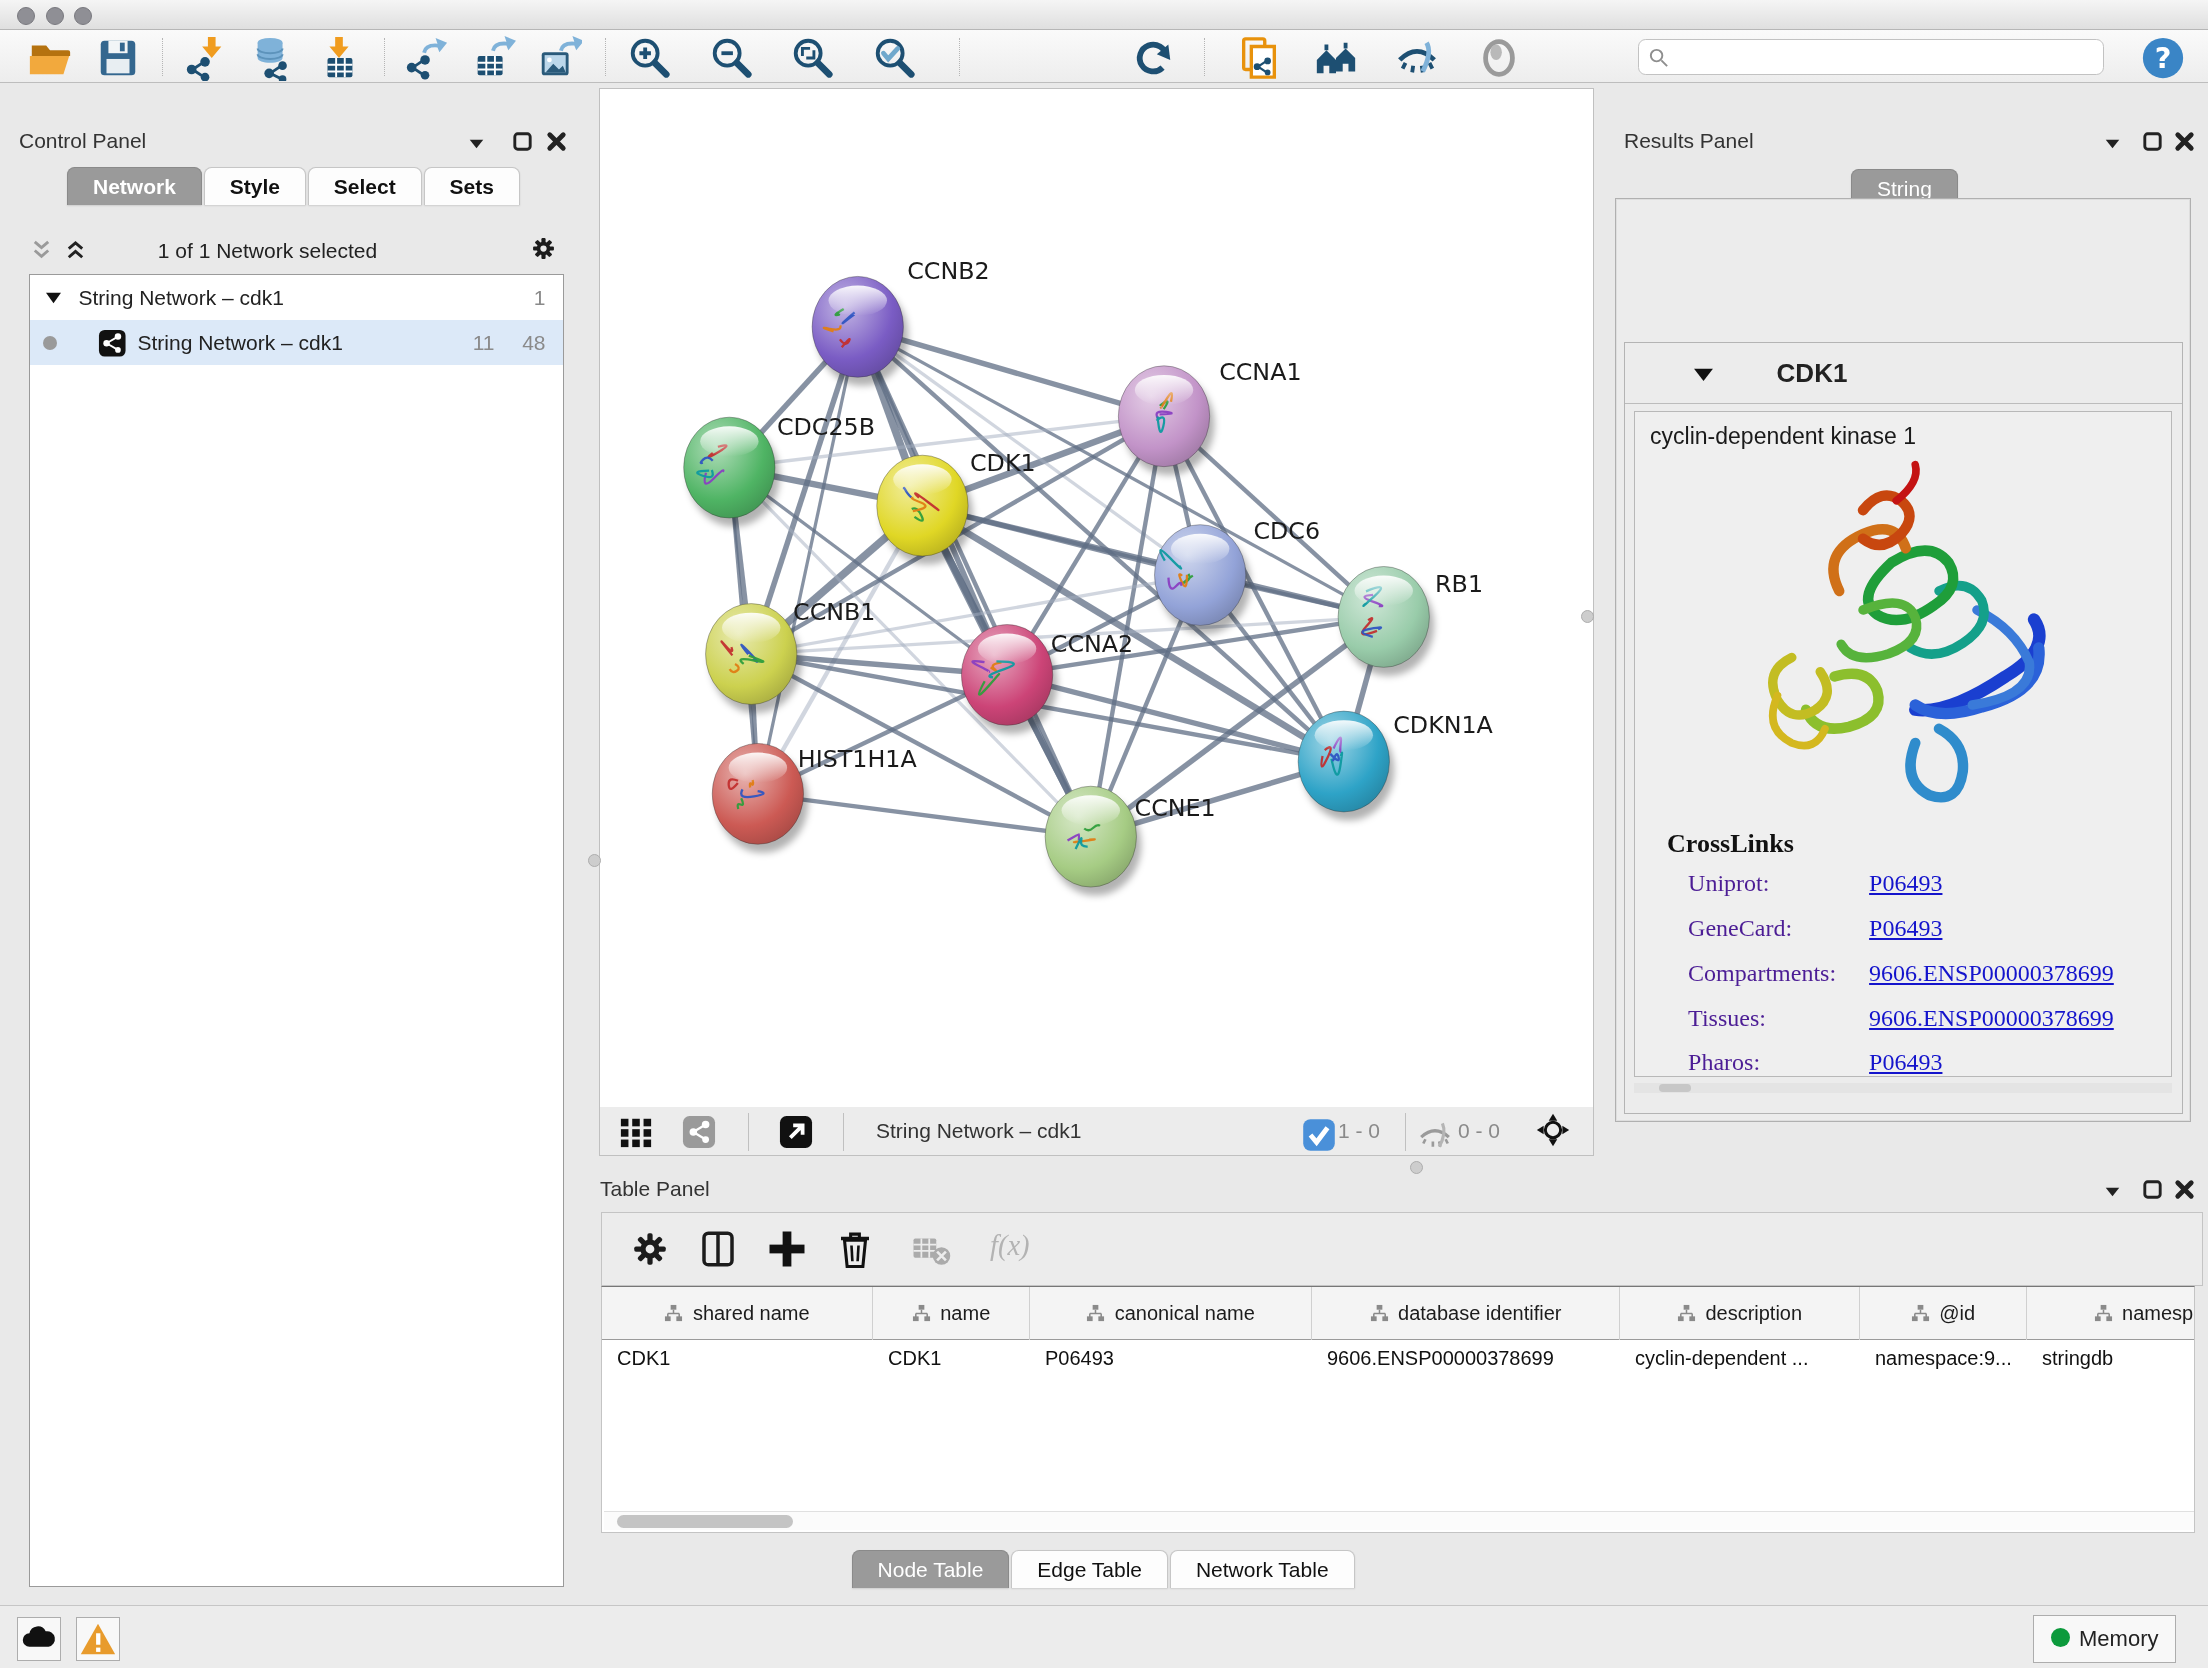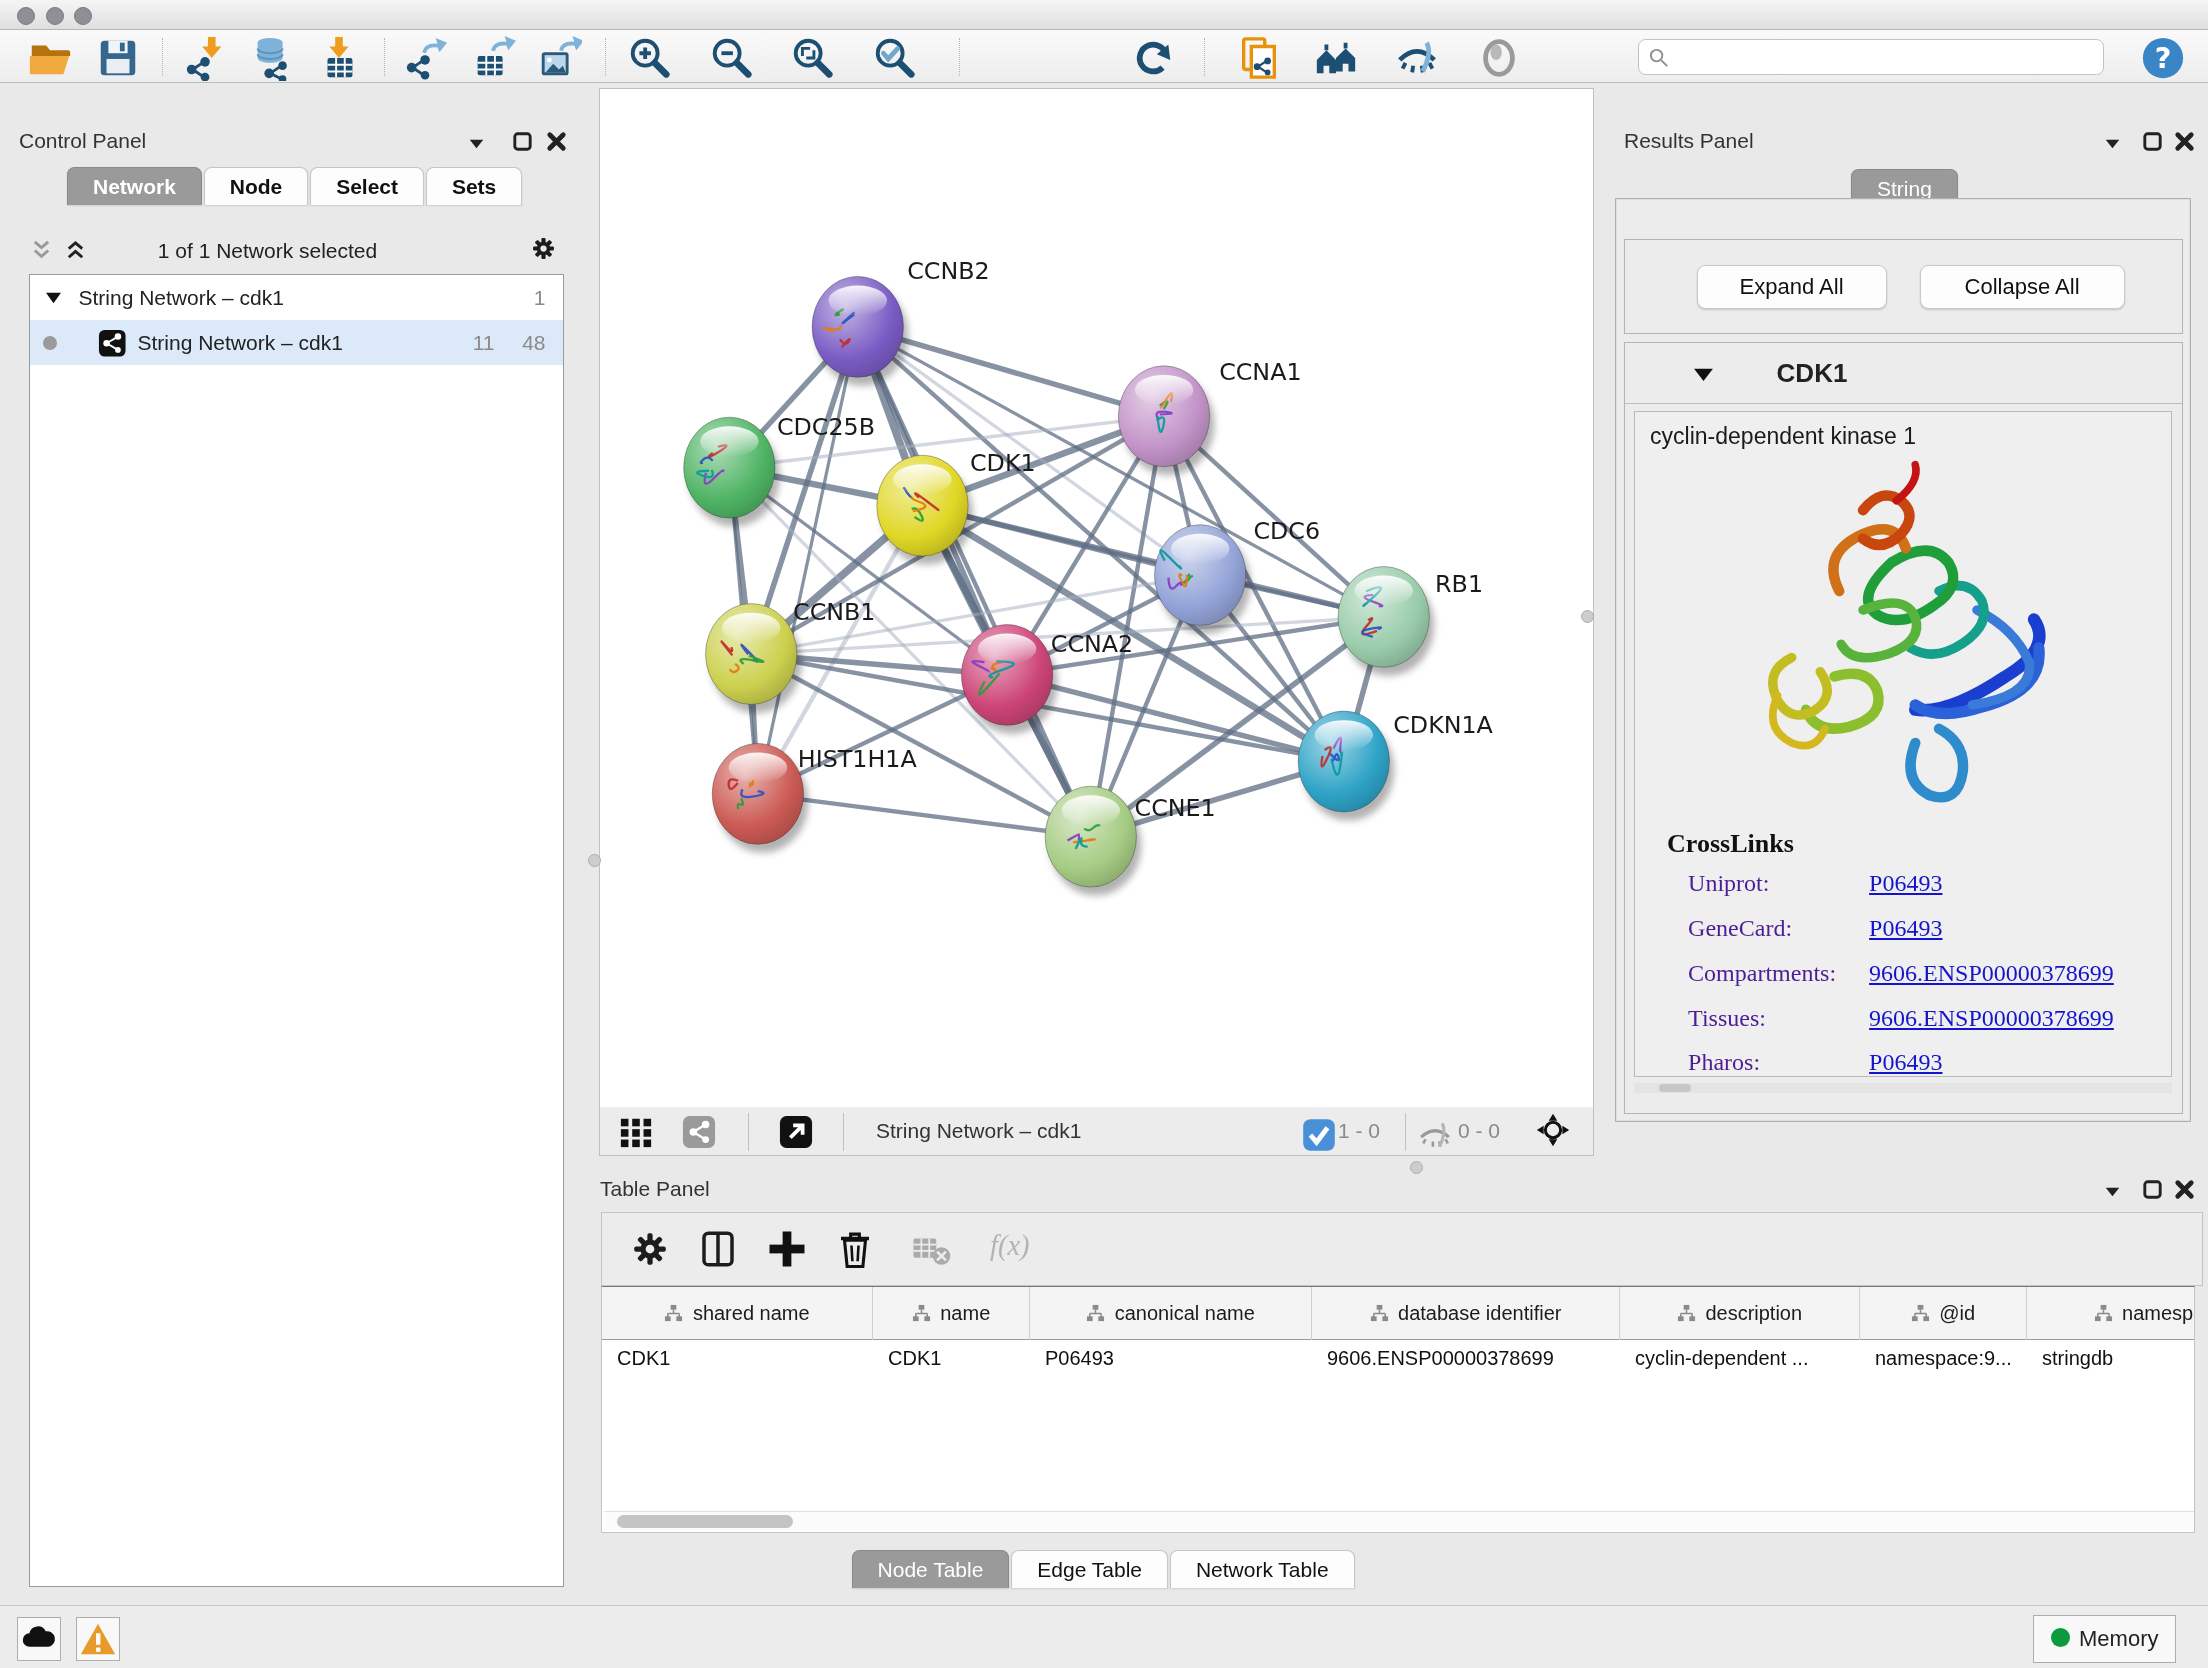--- a/index.html
+++ b/index.html
@@ -311,21 +311,21 @@
         </svg>
     </div>
     <div class="pctl" style="left:544px; top:129px">
       <svg viewBox="0 0 26 26">
           <path d="M6 6l14 14M20 6L6 20" stroke="#222" stroke-width="5" stroke-linecap="round"></path>
         </svg>
     </div>
 
     <div class="tabs-row" style="left:67px; top:167px" id="cp-tabs">
         <div class="tab active">Network</div>
-        <div class="tab">Node</div>
+        <div class="tab">Style</div>
         <div class="tab">Select</div>
         <div class="tab">Sets</div>
       </div>
 
     <div class="cp-toolrow">
       <span class="pctl" style="left:0; top:7.6px">
         <svg viewBox="0 0 26 26">
           <path d="M6 4l7 6 7-6M6 13l7 6 7-6" fill="none" stroke="#9a9a9a" stroke-width="3"></path>
           </svg>
       </span>
@@ -682,24 +682,20 @@
         </svg>
     </div>
     <div class="pctl" style="left:2172px; top:129px">
       <svg viewBox="0 0 26 26">
           <path d="M6 6l14 14M20 6L6 20" stroke="#222" stroke-width="5" stroke-linecap="round"></path>
         </svg>
     </div>
     <div class="tab active" style="position:absolute; left:1851px; top:169px">String</div>
 
     <div class="rp-outer">
-      <div class="rp-btnbox">
-        <div class="btn" style="left:72px; width:190px">Expand All</div>
-        <div class="btn" style="left:295px; width:205px">Collapse All</div>
-      </div>
 
       <div class="rp-genebox">
         <div class="gene-hdr">
           <svg style="position:absolute; left:68px; top:23px" width="21" height="17" viewBox="0 0 22 18">
               <polygon points="1,3 21,3 11,16" fill="#111"></polygon>
             </svg>
           <span class="gene-name">CDK1</span>
         </div>
         <div class="gene-inner">
           <div class="gene-desc">cyclin-dependent kinase 1</div>

